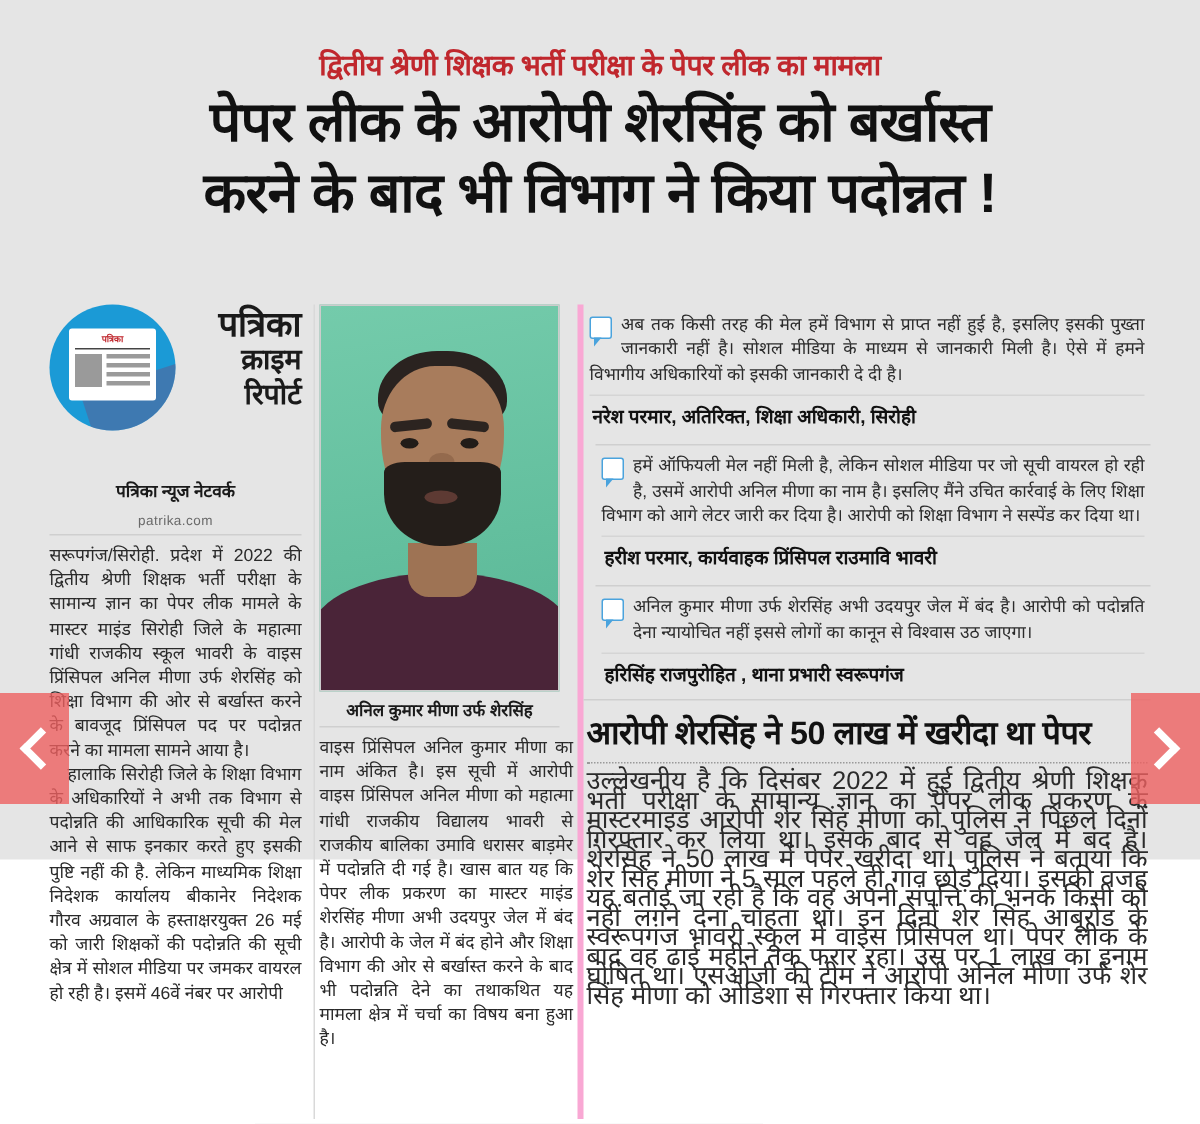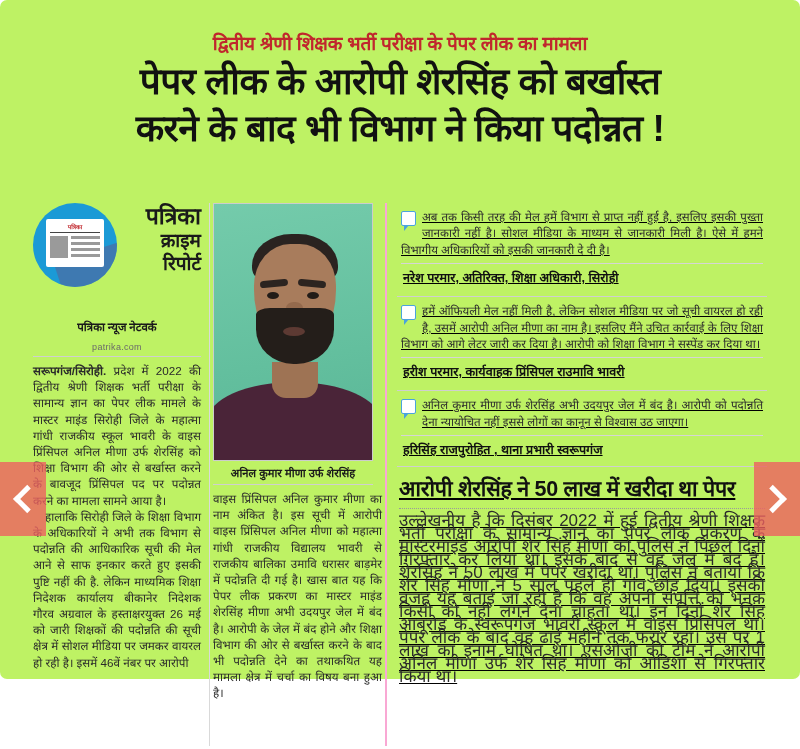--- a/index.html
+++ b/index.html
@@ -4,23 +4,22 @@
 <style>
   * { box-sizing: border-box; margin: 0; padding: 0; }
   html, body {
     width: 800px; height: 749px;
     background: #ffffff;
     font-family: "Liberation Sans", "DejaVu Sans", sans-serif;
     overflow: hidden;
   }
   #page {
     position: relative;
-    width: 800px; height: 679px;
-    background: #bef264;
-    border-radius: 7px;
+    width: 800px; height: 573px;
+    background: #e5e5e5;
   }
 
   
   .kicker {
     position: absolute; left: 0; top: 30px; width: 800px;
     text-align: center;
     color: #c0272d;
     font-weight: bold;
     font-size: 19px;
     letter-spacing: -0.2px;
@@ -40,21 +39,21 @@
   
   .columns {
     position: absolute;
     left: 33px; top: 203px;
     width: 734px; height: 543px;
     display: flex;
     gap: 0;
   }
   .col-left  { width: 176px; padding-right: 8px; }
   .col-mid   { width: 176px; padding: 0 3px; border-left: 1px solid #d9d9d9; }
-  .col-right { flex: 1; padding-left: 10px; border-left: 2px solid #f9a8d4; text-decoration: underline; }
+  .col-right { flex: 1; border-left: 4px solid #f9a8d4; }
 
   
   .logo-row {
     display: flex; align-items: flex-start; gap: 6px;
     height: 96px;
   }
   .logo-disc {
     position: relative;
     width: 84px; height: 84px; border-radius: 50%;
     background: #1b9ad6;
@@ -112,21 +111,21 @@
 
   .body-text {
     font-size: 11.7px;
     line-height: 16.2px;
     color: #2a2a2a;
     text-align: justify;
     margin-top: 6px;
   }
   .body-text p { margin-bottom: 0; text-indent: 12px; }
   .body-text p.noind { text-indent: 0; }
-  .dateline { font-weight: bold; }
+  .dateline { font-weight: normal; }
 
   
   .photo-frame {
     width: 160px; height: 258px;
     border: 1px solid #cccccc;
     background: #6fc8a8;
     position: relative;
     overflow: hidden;
   }
   .ph-bg { position: absolute; inset: 0; background: linear-gradient(170deg,#74cbab 0%,#63bf9e 60%,#59b596 100%); }
@@ -163,21 +162,21 @@
   .photo-caption {
     width: 160px;
     text-align: center;
     font-size: 11.2px; font-weight: bold; color: #1a1a1a;
     padding: 4px 0 4px 0;
     border-bottom: 1px solid #cfcfcf;
   }
 
   
   .quote-card { padding: 6px 4px 0 4px; }
-  .quote-card + .quote-card { border-top: 1px solid #cfcfcf; margin-top: 4px; }
+  .quote-card + .quote-card { border-top: 1px solid #cfcfcf; margin-top: 4px; margin-left: 8px; }
   .q-body { display: block; font-size: 11.6px; line-height: 16.4px; color: #2b2b2b; text-align: justify; }
   .q-icon {
     float: left; width: 15px; height: 15px;
     border: 1.6px solid #4aa3dd; border-radius: 2px;
     margin: 2px 6px 0 0;
     position: relative; background: #ffffff;
   }
   .q-icon::after {
     content: ""; position: absolute; left: 2px; bottom: -6px;
     width: 0; height: 0;

